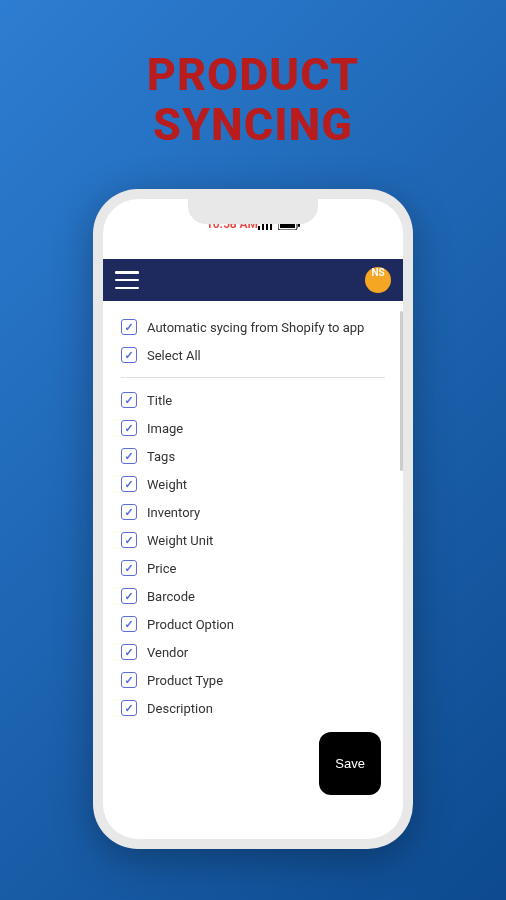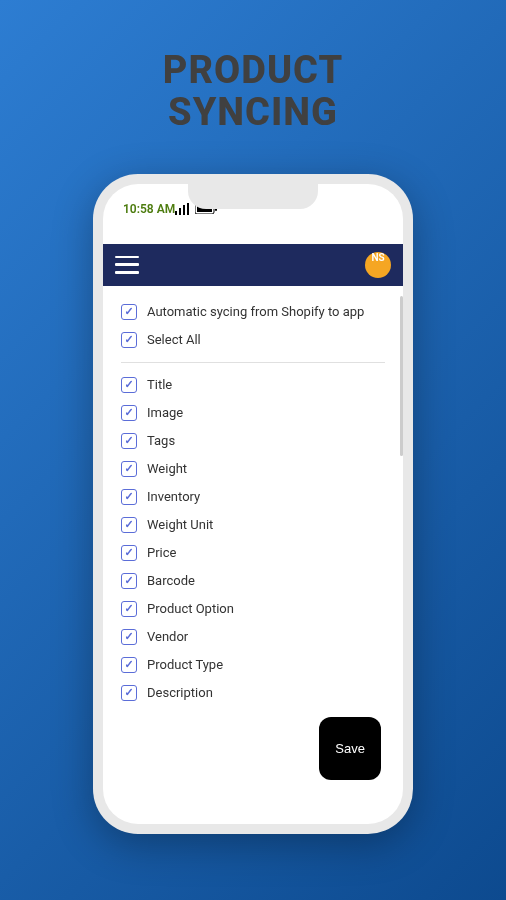--- a/index.html
+++ b/index.html
@@ -14,22 +14,22 @@
       background: linear-gradient(135deg, #2d7dd2 0%, #0d4a8f 100%);
       font-family: -apple-system, BlinkMacSystemFont, "Segoe UI", Roboto, sans-serif;
       display: flex;
       flex-direction: column;
       align-items: center;
       overflow: hidden;
     }
     
     .hero-title {
       margin-top: 50px;
-      color: #404040;
-      font-size: 38px;
+      color: #b91c1c;
+      font-size: 45px;
       font-weight: 800;
       text-align: center;
       line-height: 1.1;
       letter-spacing: 1px;
     }
     
     .phone-frame {
       margin-top: 40px;
       width: 320px;
       height: 660px;
@@ -57,26 +57,26 @@
       width: 130px;
       height: 25px;
       background: #e8e8e8;
       border-radius: 0 0 18px 18px;
       z-index: 10;
     }
     
     .status-bar {
       height: 40px;
       display: flex;
-      justify-content: flex-start;
+      justify-content: center;
       align-items: center;
       padding: 10px 20px 0;
       font-size: 12px;
       font-weight: 600;
-      color: #4d7c0f;
+      color: #ef4444;
     }
     
     .status-right {
       display: flex;
       align-items: center;
       gap: 4px;
     }
     
     .signal-icon svg, .battery-icon svg {
       display: block;

